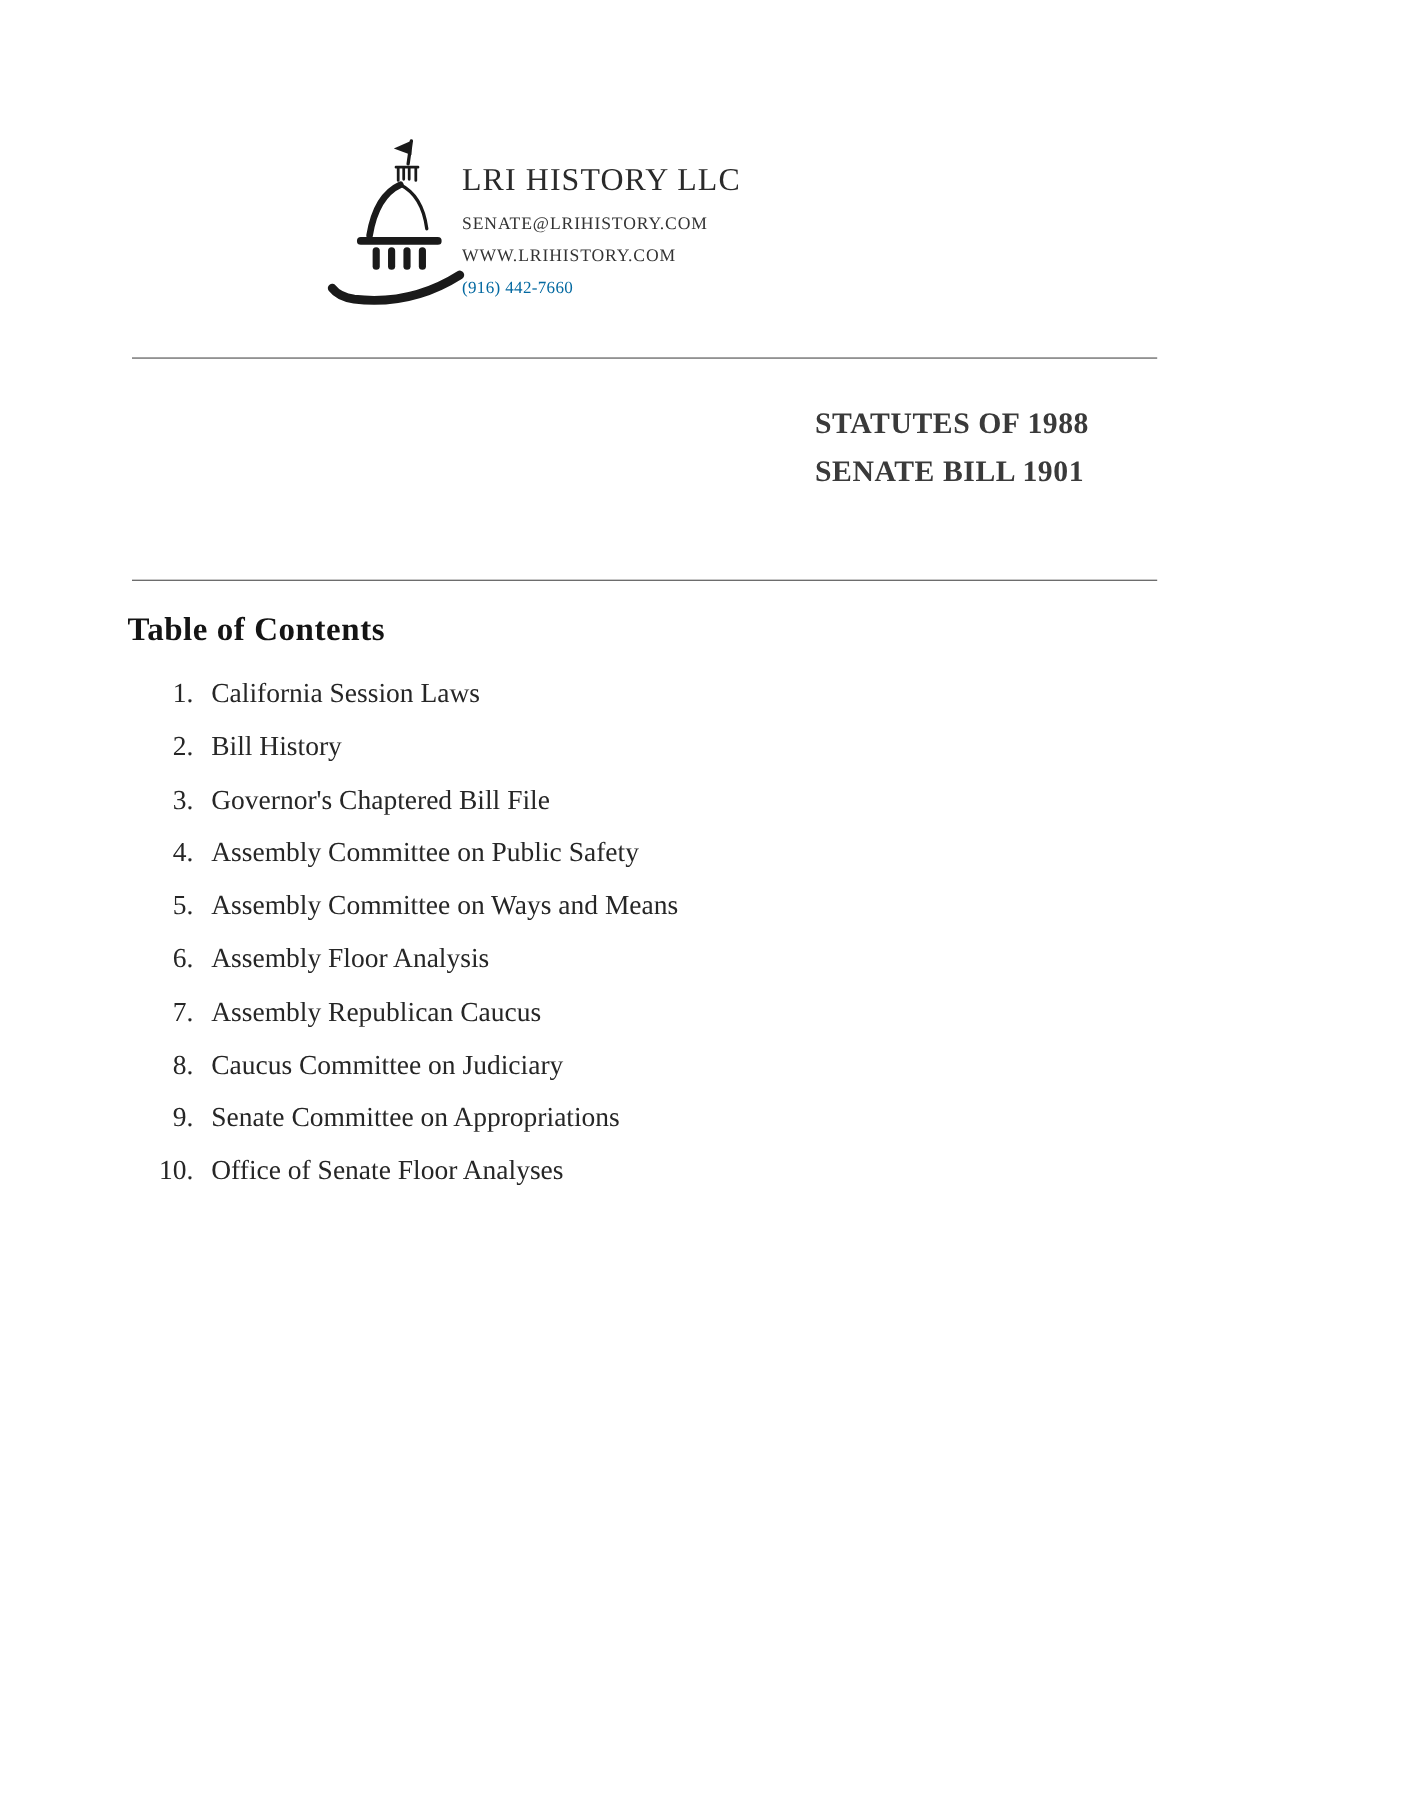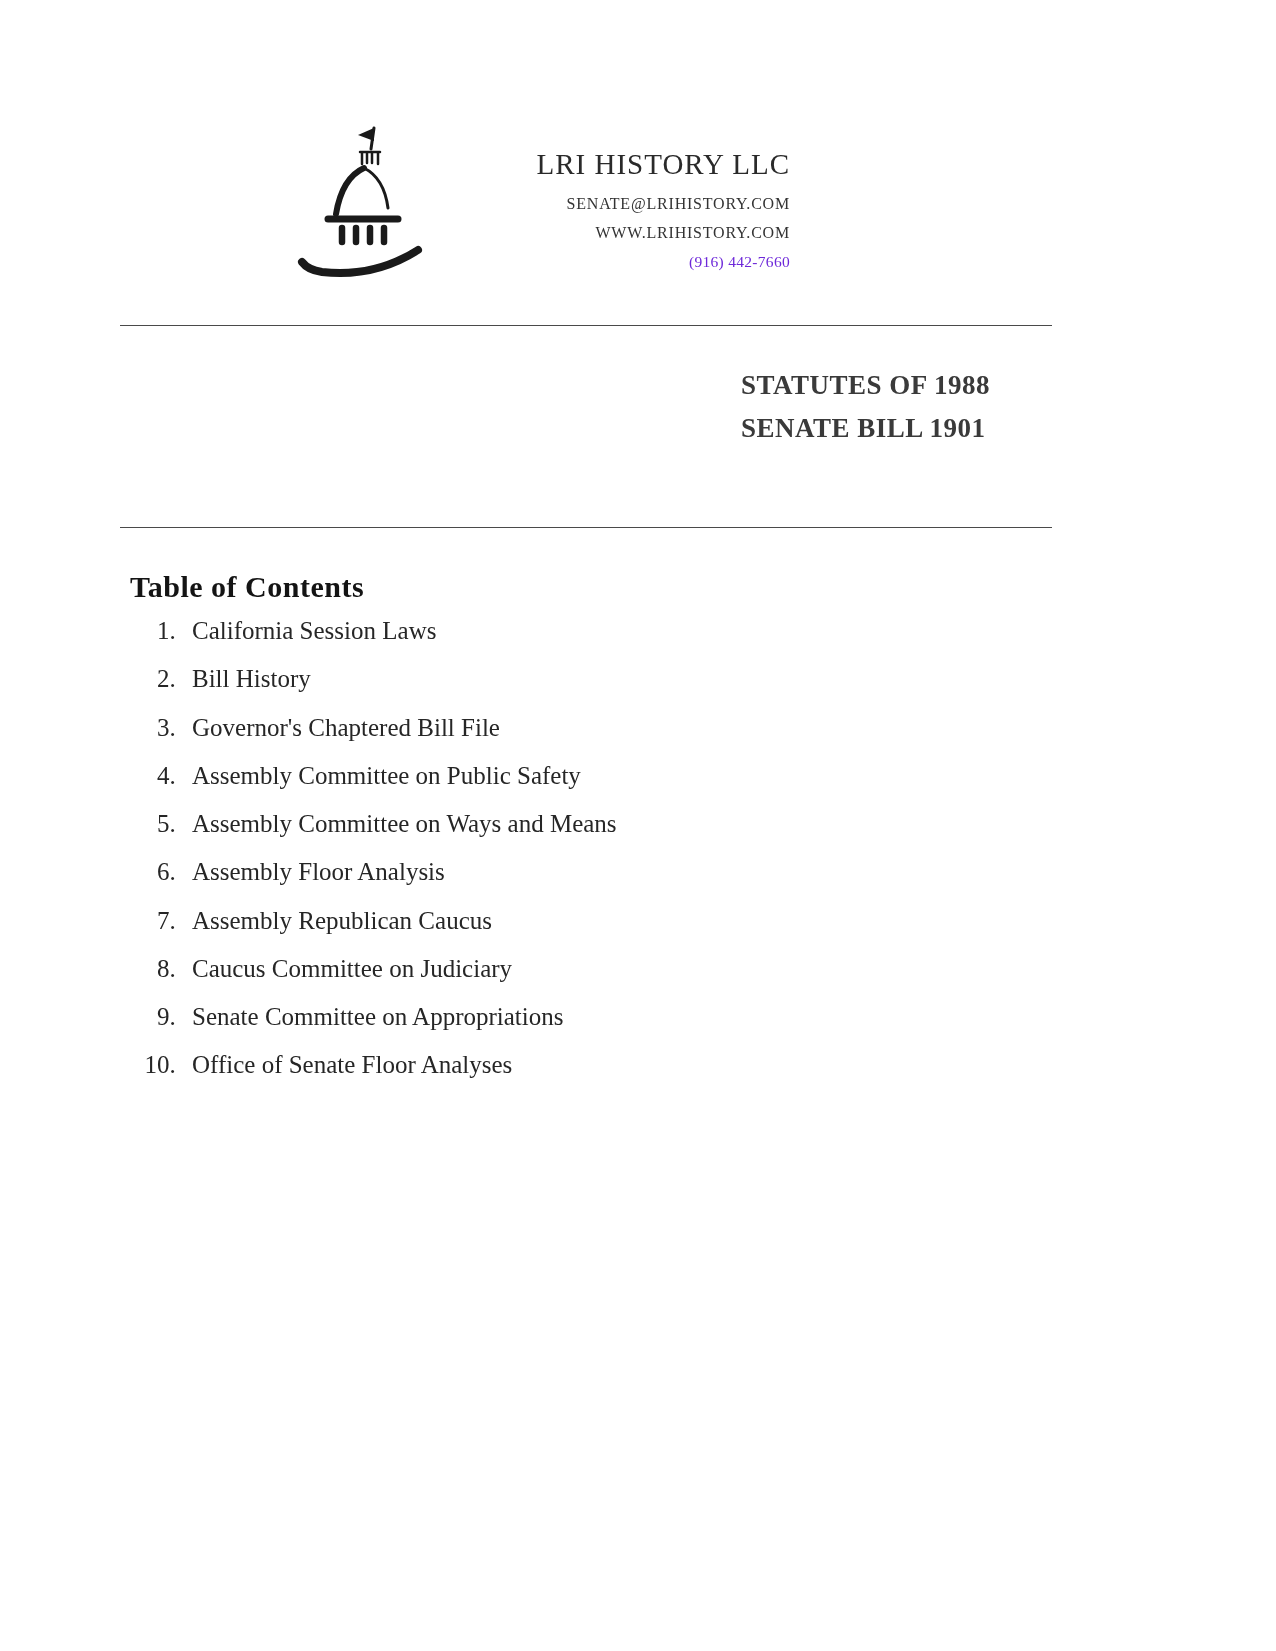--- a/index.html
+++ b/index.html
@@ -26,39 +26,39 @@
     width: 145px;
     height: 165px;
   }
   .logo-wrap svg { width: 100%; height: 100%; }
 
   .header-text {
     position: absolute;
     left: 420px;
     top: 148px;
     width: 370px;
-    text-align: right;
+    text-align: left;
   }
   .org-name {
     font-size: 29px;
     letter-spacing: 1px;
     color: #2a2a2a;
     margin: 0 0 14px 0;
     font-weight: 400;
   }
   .contact-line {
     font-size: 16px;
     letter-spacing: 0.8px;
     color: #333333;
     margin: 0 0 11px 0;
   }
   .phone-line {
     font-size: 15.5px;
     letter-spacing: 0.3px;
-    color: #6d28d9;
+    color: #0369a1;
     margin: 0;
   }
 
   
   .rule {
     position: absolute;
     left: 120px;
     width: 932px;
     height: 1px;
     background: #4a4a4a;
@@ -85,21 +85,21 @@
 
   
   .toc-title {
     position: absolute;
     left: 116px;
     top: 556px;
     font-size: 30px;
     font-weight: 700;
     color: #141414;
     letter-spacing: 0.5px;
-    margin: 14px;
+    margin: 0;
   }
   .toc-list {
     position: absolute;
     left: 120px;
     top: 618px;
     margin: 0;
     padding: 0 0 0 62px;
     list-style: decimal;
     list-style-position: outside;
   }

